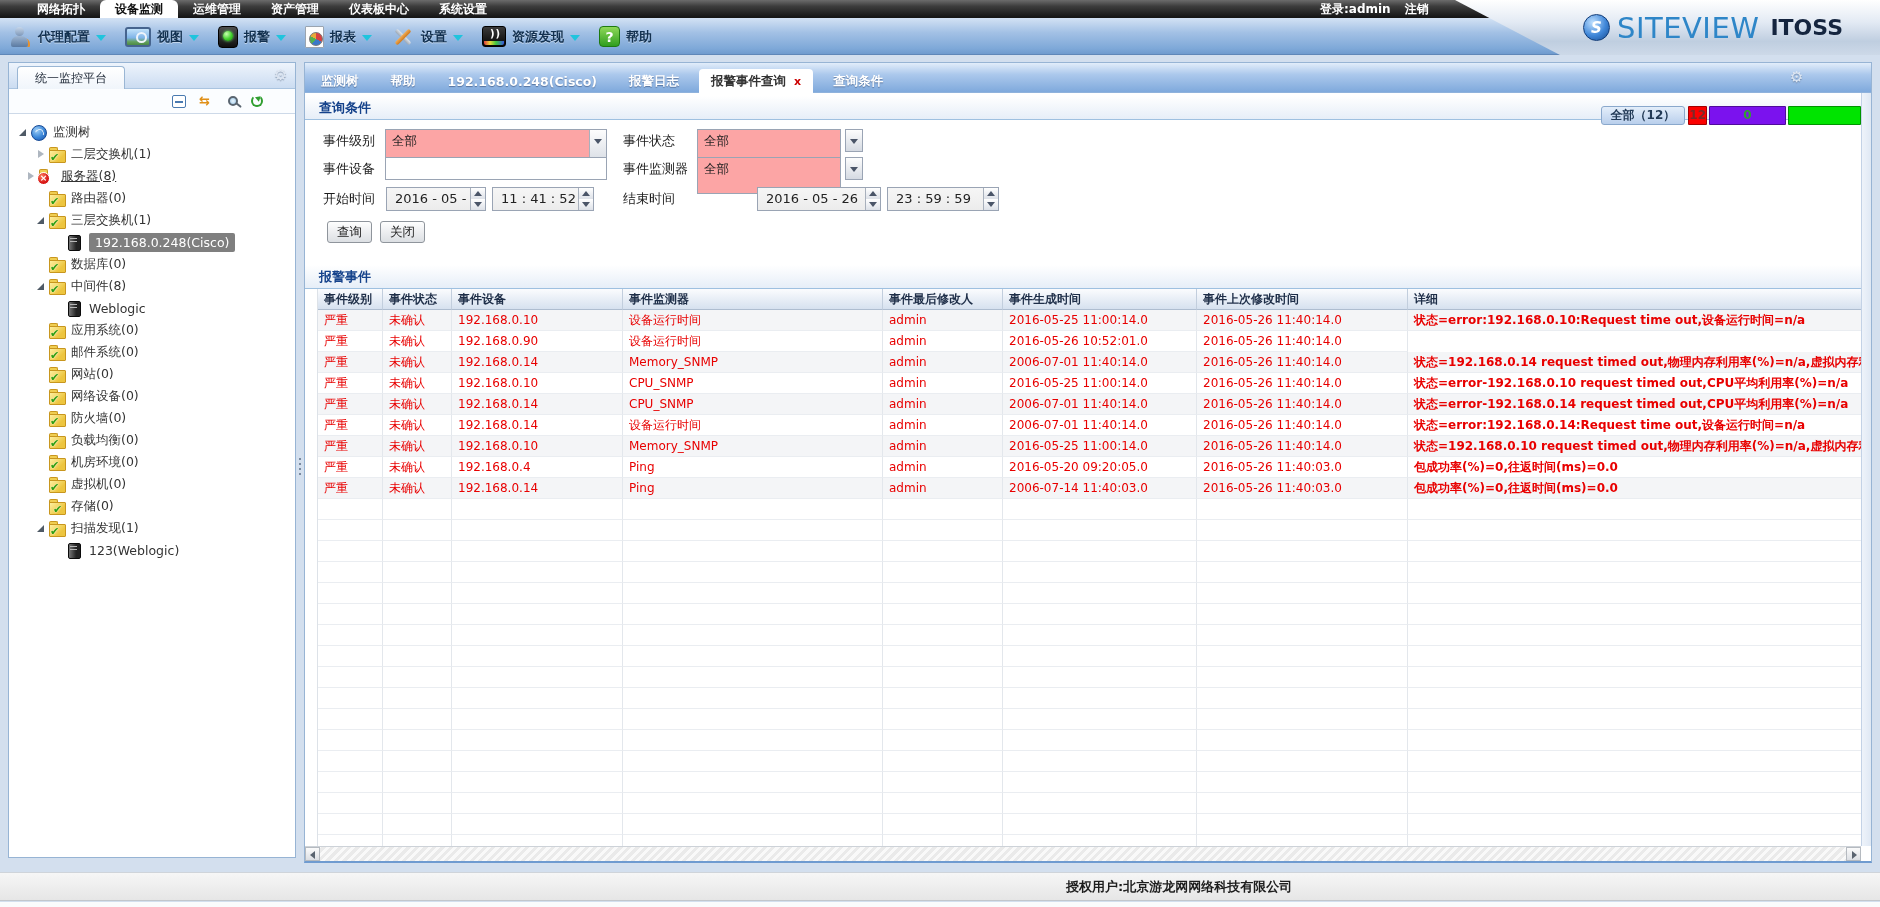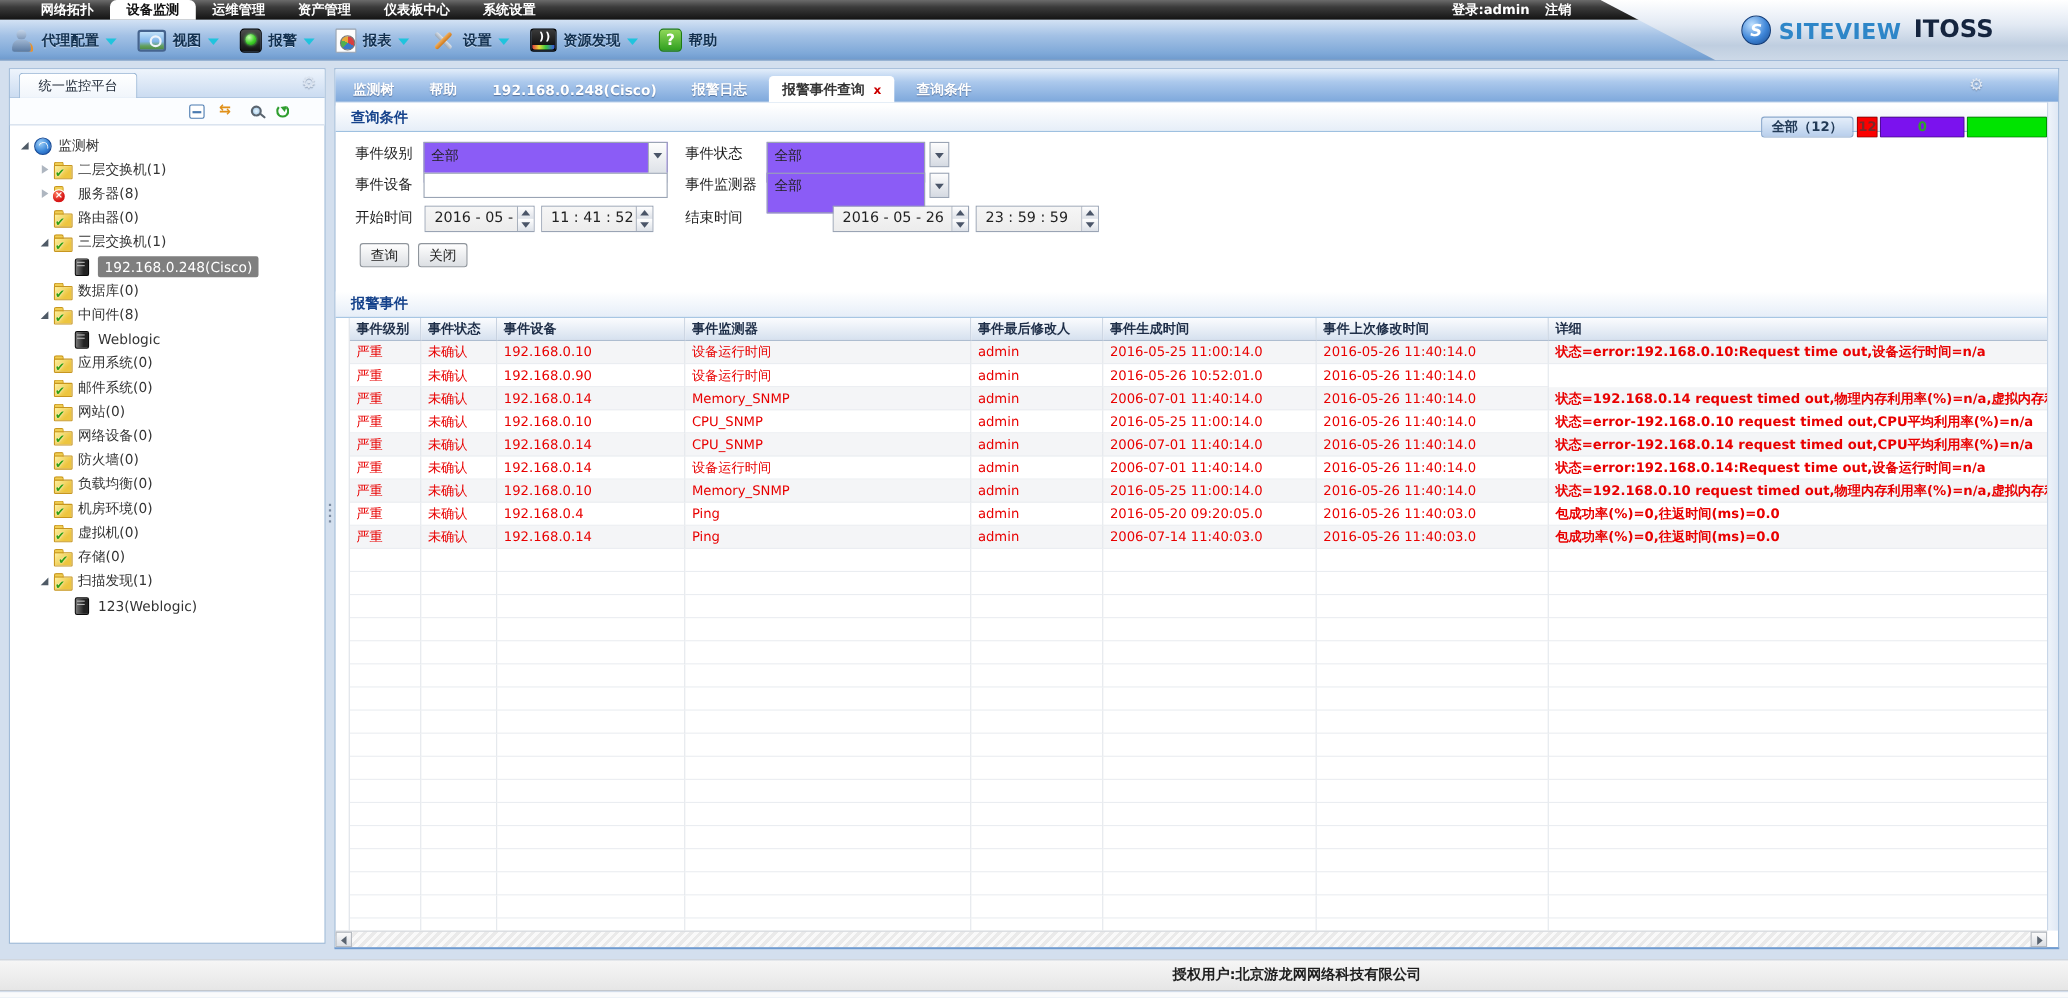--- a/index.html
+++ b/index.html
@@ -34,21 +34,21 @@
   .ic-settings::after{content:"";position:absolute;left:2px;top:10px;width:20px;height:4px;border-radius:2px;background:linear-gradient(#f0b060,#d07818);transform:rotate(-45deg)}
   .ic-discovery{width:24px;height:21px;background:linear-gradient(#3a3a3a,#050505);border-radius:3px;border:1px solid #000}
   .ic-discovery::before{content:"))";position:absolute;left:7px;top:1px;color:#fff;font-size:10px;font-weight:bold;letter-spacing:1px}
   .ic-discovery::after{content:"";position:absolute;left:1px;right:1px;bottom:1px;height:4px;border-radius:0 0 2px 2px;background:linear-gradient(90deg,#e04040,#e8d838 30%,#40c840 60%,#3858e0)}
   .ic-help{width:21px;height:21px;border-radius:4px;background:linear-gradient(#8ed858,#2f9e1f);border:1px solid #1e7a10}
   .ic-help::after{content:"?";position:absolute;left:0;top:0;width:100%;height:100%;display:flex;align-items:center;justify-content:center;color:#fff;font-weight:bold;font-size:14px}
 
   
   .logo-panel{position:absolute;right:0;top:0;width:425px;height:55px;z-index:6;background:linear-gradient(#ffffff,#e3eaf4 40%,#bfcee0 75%,#cdd9e8);clip-path:polygon(0 0,100% 0,100% 100%,105px 100%);display:flex;align-items:center;padding-left:128px;gap:7px}
   .logo-icon{width:27px;height:27px;border-radius:50%;background:radial-gradient(circle at 35% 30%,#bfe0ff,#3f86d8 55%,#17498e);border:1px solid #123c78;color:#fff;font-weight:bold;font-size:15px;font-style:italic;display:flex;align-items:center;justify-content:center}
-  .brand-name{font-size:20px;font-weight:bold;color:#2e86c8;letter-spacing:.5px}
+  .brand-name{font-size:29px;font-weight:normal;color:#2e86c8;letter-spacing:.5px}
   .brand-suffix{font-size:22px;font-weight:bold;color:#15253f;margin-left:4px}
 
   
   .sidebar{position:absolute;left:8px;top:62px;width:288px;height:796px;background:#fff;border:1px solid #97b4d4}
   .sb-tabstrip{position:relative;height:26px;background:linear-gradient(#eef4fc,#cbdcf1);border-bottom:1px solid #aac4e0}
   .sb-tab{position:absolute;left:8px;top:3px;height:23px;line-height:22px;padding:0 17px;background:linear-gradient(#ffffff,#f0f5fb);border:1px solid #9ab6d4;border-bottom:none;border-radius:4px 4px 0 0;font-size:12px;color:#202a38}
   .gear{position:absolute;width:16px;height:16px}
   .gear::after{content:"\2699";position:absolute;left:0;top:0;font-size:15px;line-height:16px;color:#dfe7f2;text-shadow:0 1px 1px rgba(80,100,130,.55)}
   .sb-gear{right:5px;top:4px}
   .main-gear{right:65px;top:6px}
@@ -99,21 +99,21 @@
   
   .summary{position:absolute;top:13px;right:0;display:flex;gap:3px;z-index:3}
   .all-btn{height:19px;line-height:17px;padding:0 9px;background:linear-gradient(#e4eefa,#b9cfec);border:1px solid #8aa8cc;border-radius:3px;font-size:12px;font-weight:bold;color:#223a56}
   .badge{height:19px;line-height:17px;text-align:center;font-size:12px;font-weight:bold;border:1px solid rgba(0,0,0,.35);border-radius:1px}
   .badge:nth-child(2){width:77px}
   .badge:nth-child(3){width:73px}
   .badge:nth-child(4){width:26px;border-right:none}
 
   
   .flabel{position:absolute;font-size:13px;color:#1c1c1c;line-height:23px;white-space:nowrap}
-  .f-combo{position:absolute;height:37px;display:flex;border:1px solid #9aa4b4;background:#8b5cf6}
+  .f-combo{position:absolute;height:37px;display:flex;border:1px solid #9aa4b4;background:#fca5a5}
   .combo-text{flex:1;padding:0 6px;line-height:21px;font-size:12.5px;color:#222;overflow:hidden}
   .combo-btn{width:17px;background:linear-gradient(#fdfdfd,#d5dae2);border-left:1px solid #a8b0bc;position:relative}
   .combo-btn::after,.arrow-btn::after{content:"";position:absolute;left:4px;top:9px;border-left:4px solid transparent;border-right:4px solid transparent;border-top:5px solid #4a5568}
   .arrow-btn{position:absolute;width:18px;height:23px;border:1px solid #9aa4b4;background:linear-gradient(#fdfdfd,#d5dae2)}
   .arrow-btn::after{left:4px;top:9px}
   .f-input{position:absolute;height:23px;border:1px solid #9aa4b4;padding:0 6px;font-size:12.5px;font-family:inherit;background:#fff}
   .spin{position:absolute;height:24px;display:flex;border:1px solid #9aa4b4}
   .spin-val{padding:0 8px;line-height:22px;font-size:13px;color:#222;background:linear-gradient(#f6f6f6,#ececec);flex:1;white-space:nowrap;overflow:hidden}
   .spin-btns{width:15px;display:flex;flex-direction:column;border-left:1px solid #a8b0bc}
   .sbtn{flex:1;position:relative;background:linear-gradient(#ffffff,#dde1e8)}
@@ -222,21 +222,21 @@
       <div class="tree-row" style="padding-left: 8px;">
         <span class="arr arr-exp"></span>
         <span class="tic t-globe"></span>
         <span class="tlbl">监测树</span>
       </div>
       <div class="tree-row" style="padding-left: 26px;">
         <span class="arr arr-col"></span>
         <span class="tic t-folder t-check"></span>
         <span class="tlbl">二层交换机(1)</span>
       </div>
-      <div class="tree-row" style="padding-left: 26px;">
+      <div class="tree-row" style="padding-left: 16px; text-decoration: underline;">
         <span class="arr arr-col"></span>
         <span class="tic t-folder-error t-err"></span>
         <span class="tlbl">服务器(8)</span>
       </div>
       <div class="tree-row" style="padding-left: 26px;">
         <span class="arr"></span>
         <span class="tic t-folder t-check"></span>
         <span class="tlbl">路由器(0)</span>
       </div>
       <div class="tree-row" style="padding-left: 26px;">

